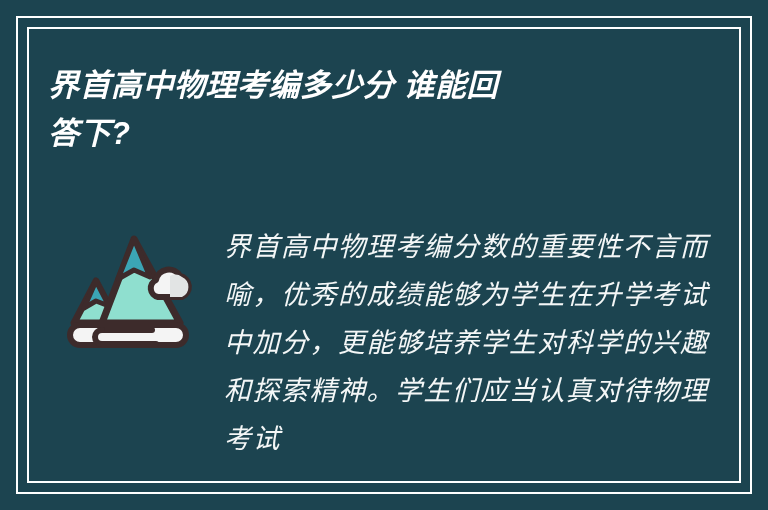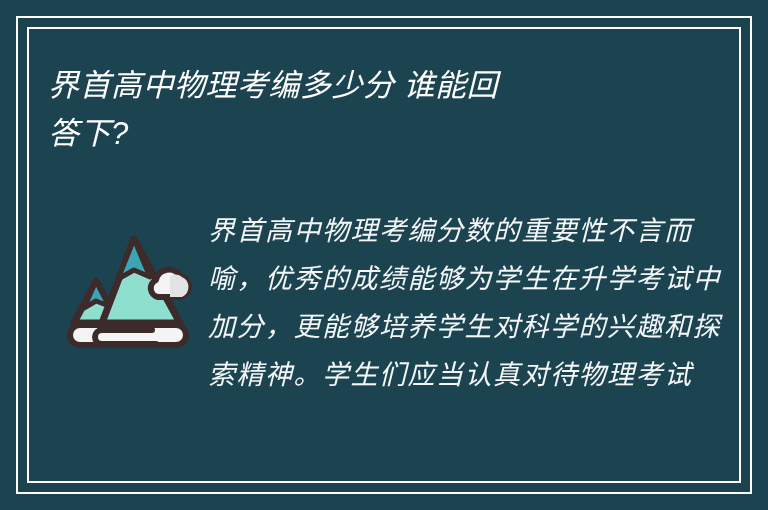--- a/index.html
+++ b/index.html
@@ -47,21 +47,21 @@
   
   .title {
     position: absolute;
     left: 48px;
     top: 62px;
     width: 620px;
     margin: 0;
     color: #ffffff;
     font-family: "Liberation Sans", "DejaVu Sans", sans-serif;
     font-size: 31px;
-    font-weight: normal;
+    font-weight: bold;
     font-style: italic;
     line-height: 48px;
     letter-spacing: 0.5px;
     white-space: pre-wrap;
   }
 
   
   .content {
     position: absolute;
     left: 48px;
@@ -84,21 +84,21 @@
   }
   .illustration svg {
     display: block;
     width: 132px;
     height: 132px;
   }
 
   
   .body-text {
     flex: 1 1 auto;
-    margin: 0;
+    margin: 16px;
     padding-top: 2px;
     color: #f4f7f7;
     font-family: "DejaVu Serif", "Liberation Serif", serif;
     font-size: 27px;
     font-style: italic;
     font-weight: 400;
     line-height: 48px;
     letter-spacing: 1.5px;
     text-align: left;
     overflow: hidden;

